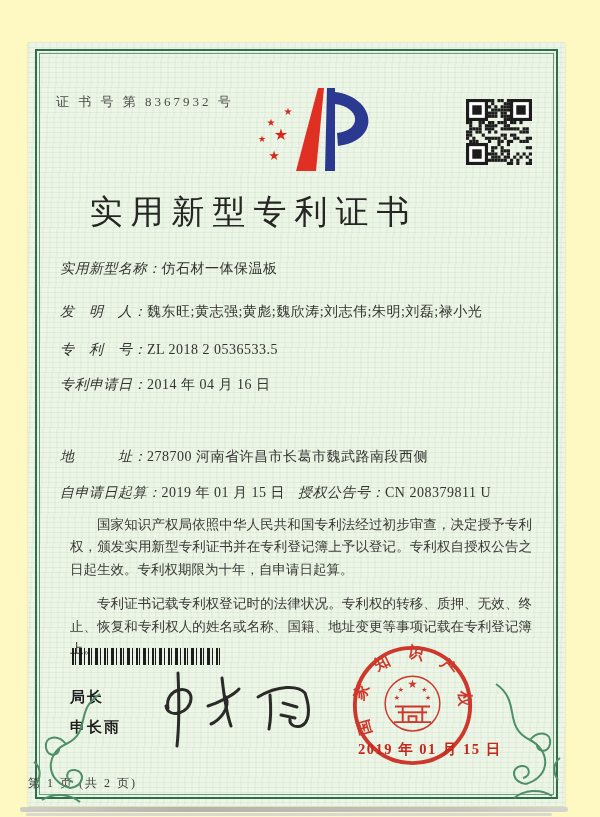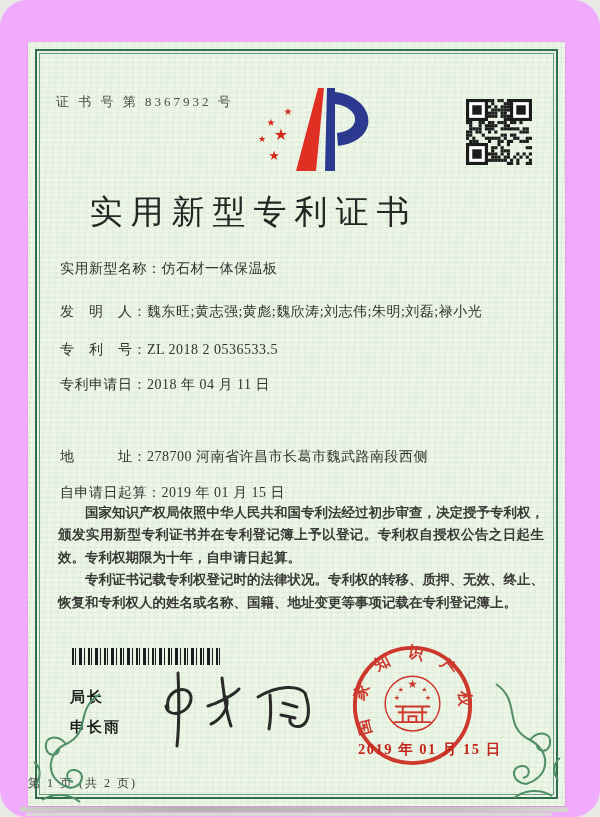--- a/index.html
+++ b/index.html
@@ -1,17 +1,17 @@
 <!DOCTYPE html>
 <html><head>
 <meta charset="utf-8">
 <style>
   html,body{margin:0;padding:0;background:#e9e9e6;}
-  .stage{position:relative;width:600px;height:817px;background:#f0abfc;overflow:hidden;
-         font-family:"Liberation Serif","DejaVu Serif",serif;border-radius:27px;}
+  .stage{position:relative;width:600px;height:817px;background:#fef9c3;overflow:hidden;
+         font-family:"Liberation Serif","DejaVu Serif",serif;}
   
   .paper{position:absolute;left:28px;top:42px;width:537px;height:764px;
          background:
            repeating-linear-gradient(180deg, rgba(110,170,130,.10) 0 1px, rgba(0,0,0,0) 1px 5px),
            repeating-linear-gradient(92deg, rgba(110,170,130,.06) 0 2px, rgba(0,0,0,0) 2px 7px),
            #edf5e6;
          box-shadow:0 1px 2px rgba(0,0,0,.15);}
   .border-outer{position:absolute;inset:7px;border:2px solid #2f6d4d;pointer-events:none;}
   .border-inner{position:absolute;inset:11px;border:1px solid #6a9c80;pointer-events:none;}
   .scan-shadow{position:absolute;left:20px;top:807px;width:548px;height:5px;
@@ -20,27 +20,27 @@
   .scan-shadow:after{content:"";position:absolute;left:6px;top:6px;width:96%;height:3px;
                background:#d9d9d4;border-radius:2px;}
   
   .cert-no{position:absolute;left:56px;top:93px;font-size:13px;letter-spacing:3px;color:#4a4a48;}
   .logo{position:absolute;left:233px;top:74px;width:164px;height:108px;}
   .qr{position:absolute;left:466px;top:99px;width:66px;height:66px;}
   .title{position:absolute;left:28px;top:190px;width:451px;text-align:center;
          font-size:33px;letter-spacing:8px;color:#262624;font-weight:500;}
   
   .field-row{position:absolute;left:60px;width:482px;font-size:14px;color:#333330;letter-spacing:.5px;white-space:nowrap;}
-  .field-label{color:#333330;}
+  .field-label{color:#333330;font-style:italic;}
   .field-value{color:#333330;}
   .pair2{position:absolute;left:238px;top:0;}
   
   .body-text{position:absolute;left:58px;top:502px;width:486px;font-size:13.5px;
              line-height:1.66;color:#3a3a37;text-align:justify;}
-  .body-text p{margin:0;text-indent:2em;font-weight:bold;}
+  .body-text p{margin:12px;text-indent:2em;}
   
   .barcode{position:absolute;left:72px;top:648px;width:150px;height:17px;
            background:repeating-linear-gradient(90deg,
              #1c1c1c 0 2px,transparent 2px 3px,
              #1c1c1c 3px 4px,transparent 4px 7px,
              #1c1c1c 7px 10px,transparent 10px 12px,
              #1c1c1c 12px 13px,transparent 13px 16px);}
   .director-label{position:absolute;left:70px;top:688px;font-size:15px;font-weight:600;
                   color:#1f1f1d;font-family:"Liberation Sans","DejaVu Sans",sans-serif;letter-spacing:2px;}
   .director-name{position:absolute;left:70px;top:718px;font-size:15px;font-weight:600;
@@ -248,27 +248,28 @@
   <div class="field-row" style="top:260px">
     <span class="field-label">实用新型名称：</span><span class="field-value">仿石材一体保温板</span>
   </div>
   <div class="field-row" style="top:303px">
     <span class="field-label">发　明　人：</span><span class="field-value">魏东旺;黄志强;黄彪;魏欣涛;刘志伟;朱明;刘磊;禄小光</span>
   </div>
   <div class="field-row" style="top:341px">
     <span class="field-label">专　利　号：</span><span class="field-value">ZL 2018 2 0536533.5</span>
   </div>
   <div class="field-row" style="top:376px">
-    <span class="field-label">专利申请日：</span><span class="field-value">2018 年 04 月 11 日</span>
+    <span class="field-label">专利申请日：</span><span class="field-value">2014 年 04 月 16 日</span>
   </div>
   <div class="field-row" style="top:448px">
     <span class="field-label">地　　　址：</span><span class="field-value">278700 河南省许昌市长葛市魏武路南段西侧</span>
   </div>
   <div class="field-row" style="top:484px">
     <span class="field-label">自申请日起算：</span><span class="field-value">2019 年 01 月 15 日</span>
+    <span class="pair2"><span class="field-label">授权公告号：</span><span class="field-value">CN 208379811 U</span></span>
   </div>
 
   <div class="body-text">
     <p>国家知识产权局依照中华人民共和国专利法经过初步审查，决定授予专利权，颁发实用新型专利证书并在专利登记簿上予以登记。专利权自授权公告之日起生效。专利权期限为十年，自申请日起算。</p>
     <p>专利证书记载专利权登记时的法律状况。专利权的转移、质押、无效、终止、恢复和专利权人的姓名或名称、国籍、地址变更等事项记载在专利登记簿上。</p>
   </div>
 
   <div class="barcode"></div>
 
   <div class="director-label">局长</div>

